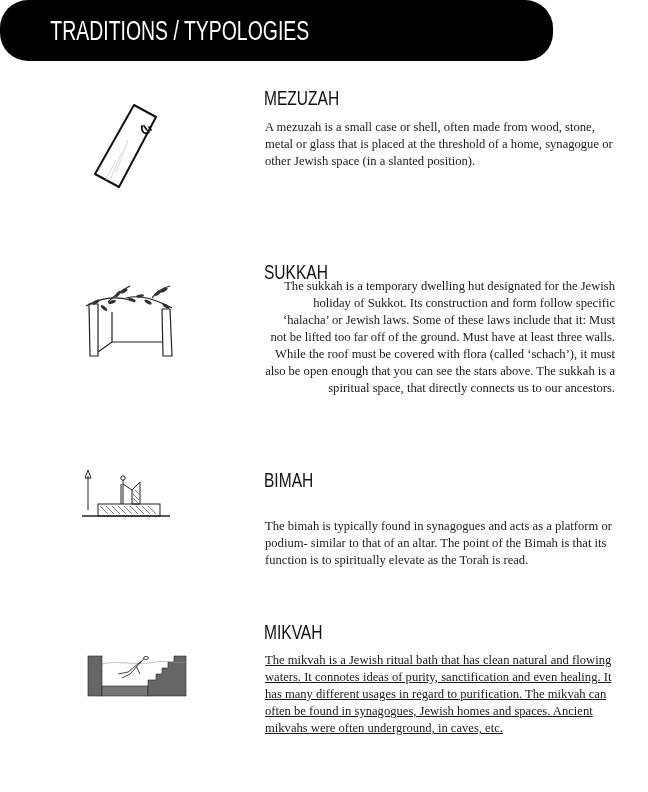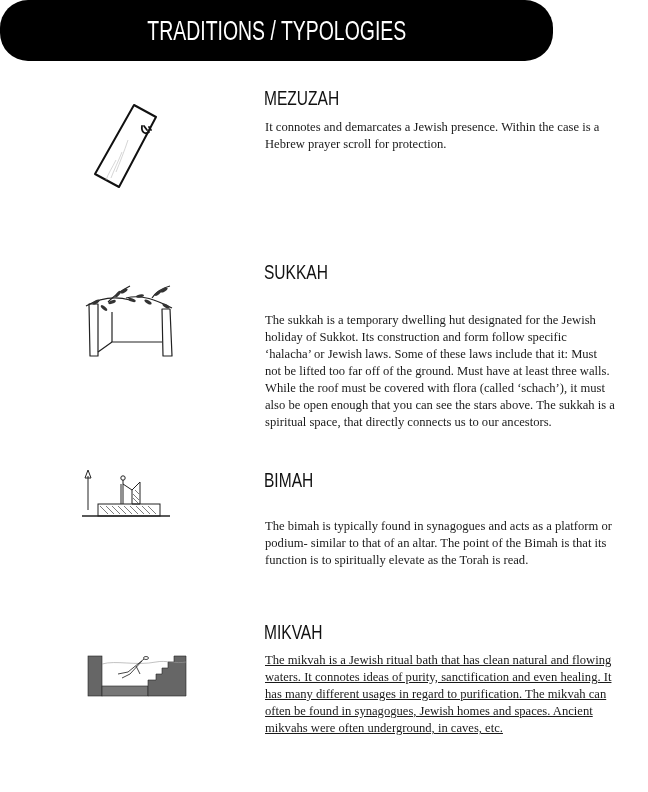--- a/index.html
+++ b/index.html
@@ -16,21 +16,20 @@
       color: #1a1a1a;
     }
     .header {
       position: absolute;
       left: 0; top: 0;
       width: 553px;
       height: 61px;
       background: #000000;
       display: flex;
       align-items: center;
-      justify-content: center;
       border-radius: 28px;
     }
     .header-title {
       color: #ffffff;
       font-family: "Liberation Sans Narrow", "Liberation Sans", "DejaVu Sans", sans-serif;
       font-size: 27px;
       letter-spacing: 0px;
       transform: scaleX(0.72);
       transform-origin: center;
       white-space: nowrap;
@@ -80,21 +79,21 @@
     </g>
     <g fill="none" stroke="#bbb" stroke-width="0.6">
       <path d="M30,60 C26,68 22,74 20,80"></path>
       <path d="M36,52 C32,62 28,70 25,78"></path>
       <path d="M42,40 C38,52 34,62 30,72"></path>
     </g>
     <path d="M56,26 C55,32 59,35 63,32 M58,26 L61,30 M63,27 L65,30" fill="none" stroke="#111" stroke-width="1.8" stroke-linecap="round"></path>
   </svg>
   <div class="sec-title" style="top:86px;">MEZUZAH</div>
   <div class="sec-body" style="top:119px;">
-    <p>It connotes and demarcates a Jewish presence. Within the case is a Hebrew prayer scroll for protection.</p>
+    <p>A mezuzah is a small case or shell, often made from wood, stone, metal or glass that is placed at the threshold of a home, synagogue or other Jewish space (in a slanted position).</p>
   </div>
 </div>
 
 <div class="section" style="top:0;">
   <svg class="illus" style="left:82px; top:282px;" width="100" height="80" viewBox="0 0 100 80">
     <g fill="none" stroke="#222" stroke-width="1.2" stroke-linejoin="round">
 
       <polygon points="7,22 16,22 16,74 8,74"></polygon>
 
       <polygon points="80,27 88,27 90,74 81,74"></polygon>
@@ -115,21 +114,21 @@
       <ellipse cx="42" cy="9" rx="4" ry="1.6" transform="rotate(-30 42 9)"></ellipse>
       <ellipse cx="50" cy="18" rx="4" ry="1.6" transform="rotate(20 50 18)"></ellipse>
       <ellipse cx="58" cy="14" rx="4" ry="1.6" transform="rotate(-10 58 14)"></ellipse>
       <ellipse cx="66" cy="20" rx="4" ry="1.6" transform="rotate(30 66 20)"></ellipse>
       <ellipse cx="76" cy="11" rx="4" ry="1.6" transform="rotate(-40 76 11)"></ellipse>
       <ellipse cx="82" cy="8" rx="4" ry="1.6" transform="rotate(-30 82 8)"></ellipse>
       <ellipse cx="84" cy="24" rx="4" ry="1.6" transform="rotate(30 84 24)"></ellipse>
     </g>
   </svg>
   <div class="sec-title" style="top:260px;">SUKKAH</div>
-  <div class="sec-body" style="top:312px;">
+  <div class="sec-body" style="top:278px;text-align:right;">
     <p>The sukkah is a temporary dwelling hut designated for the Jewish holiday of Sukkot. Its construction and form follow specific ‘halacha’ or Jewish laws. Some of these laws include that it: Must not be lifted too far off of the ground. Must have at least three walls. While the roof must be covered with flora (called ‘schach’), it must also be open enough that you can see the stars above. The sukkah is a spiritual space, that directly connects us to our ancestors.</p>
   </div>
 </div>
 
 <div class="section" style="top:0;">
   <svg class="illus" style="left:80px; top:466px;" width="95" height="55" viewBox="0 0 95 55">
     <g fill="none" stroke="#222" stroke-width="1">
 
       <line x1="8" y1="44" x2="8" y2="10"></line>
       <polygon points="5,12 8,4 11,12"></polygon>

